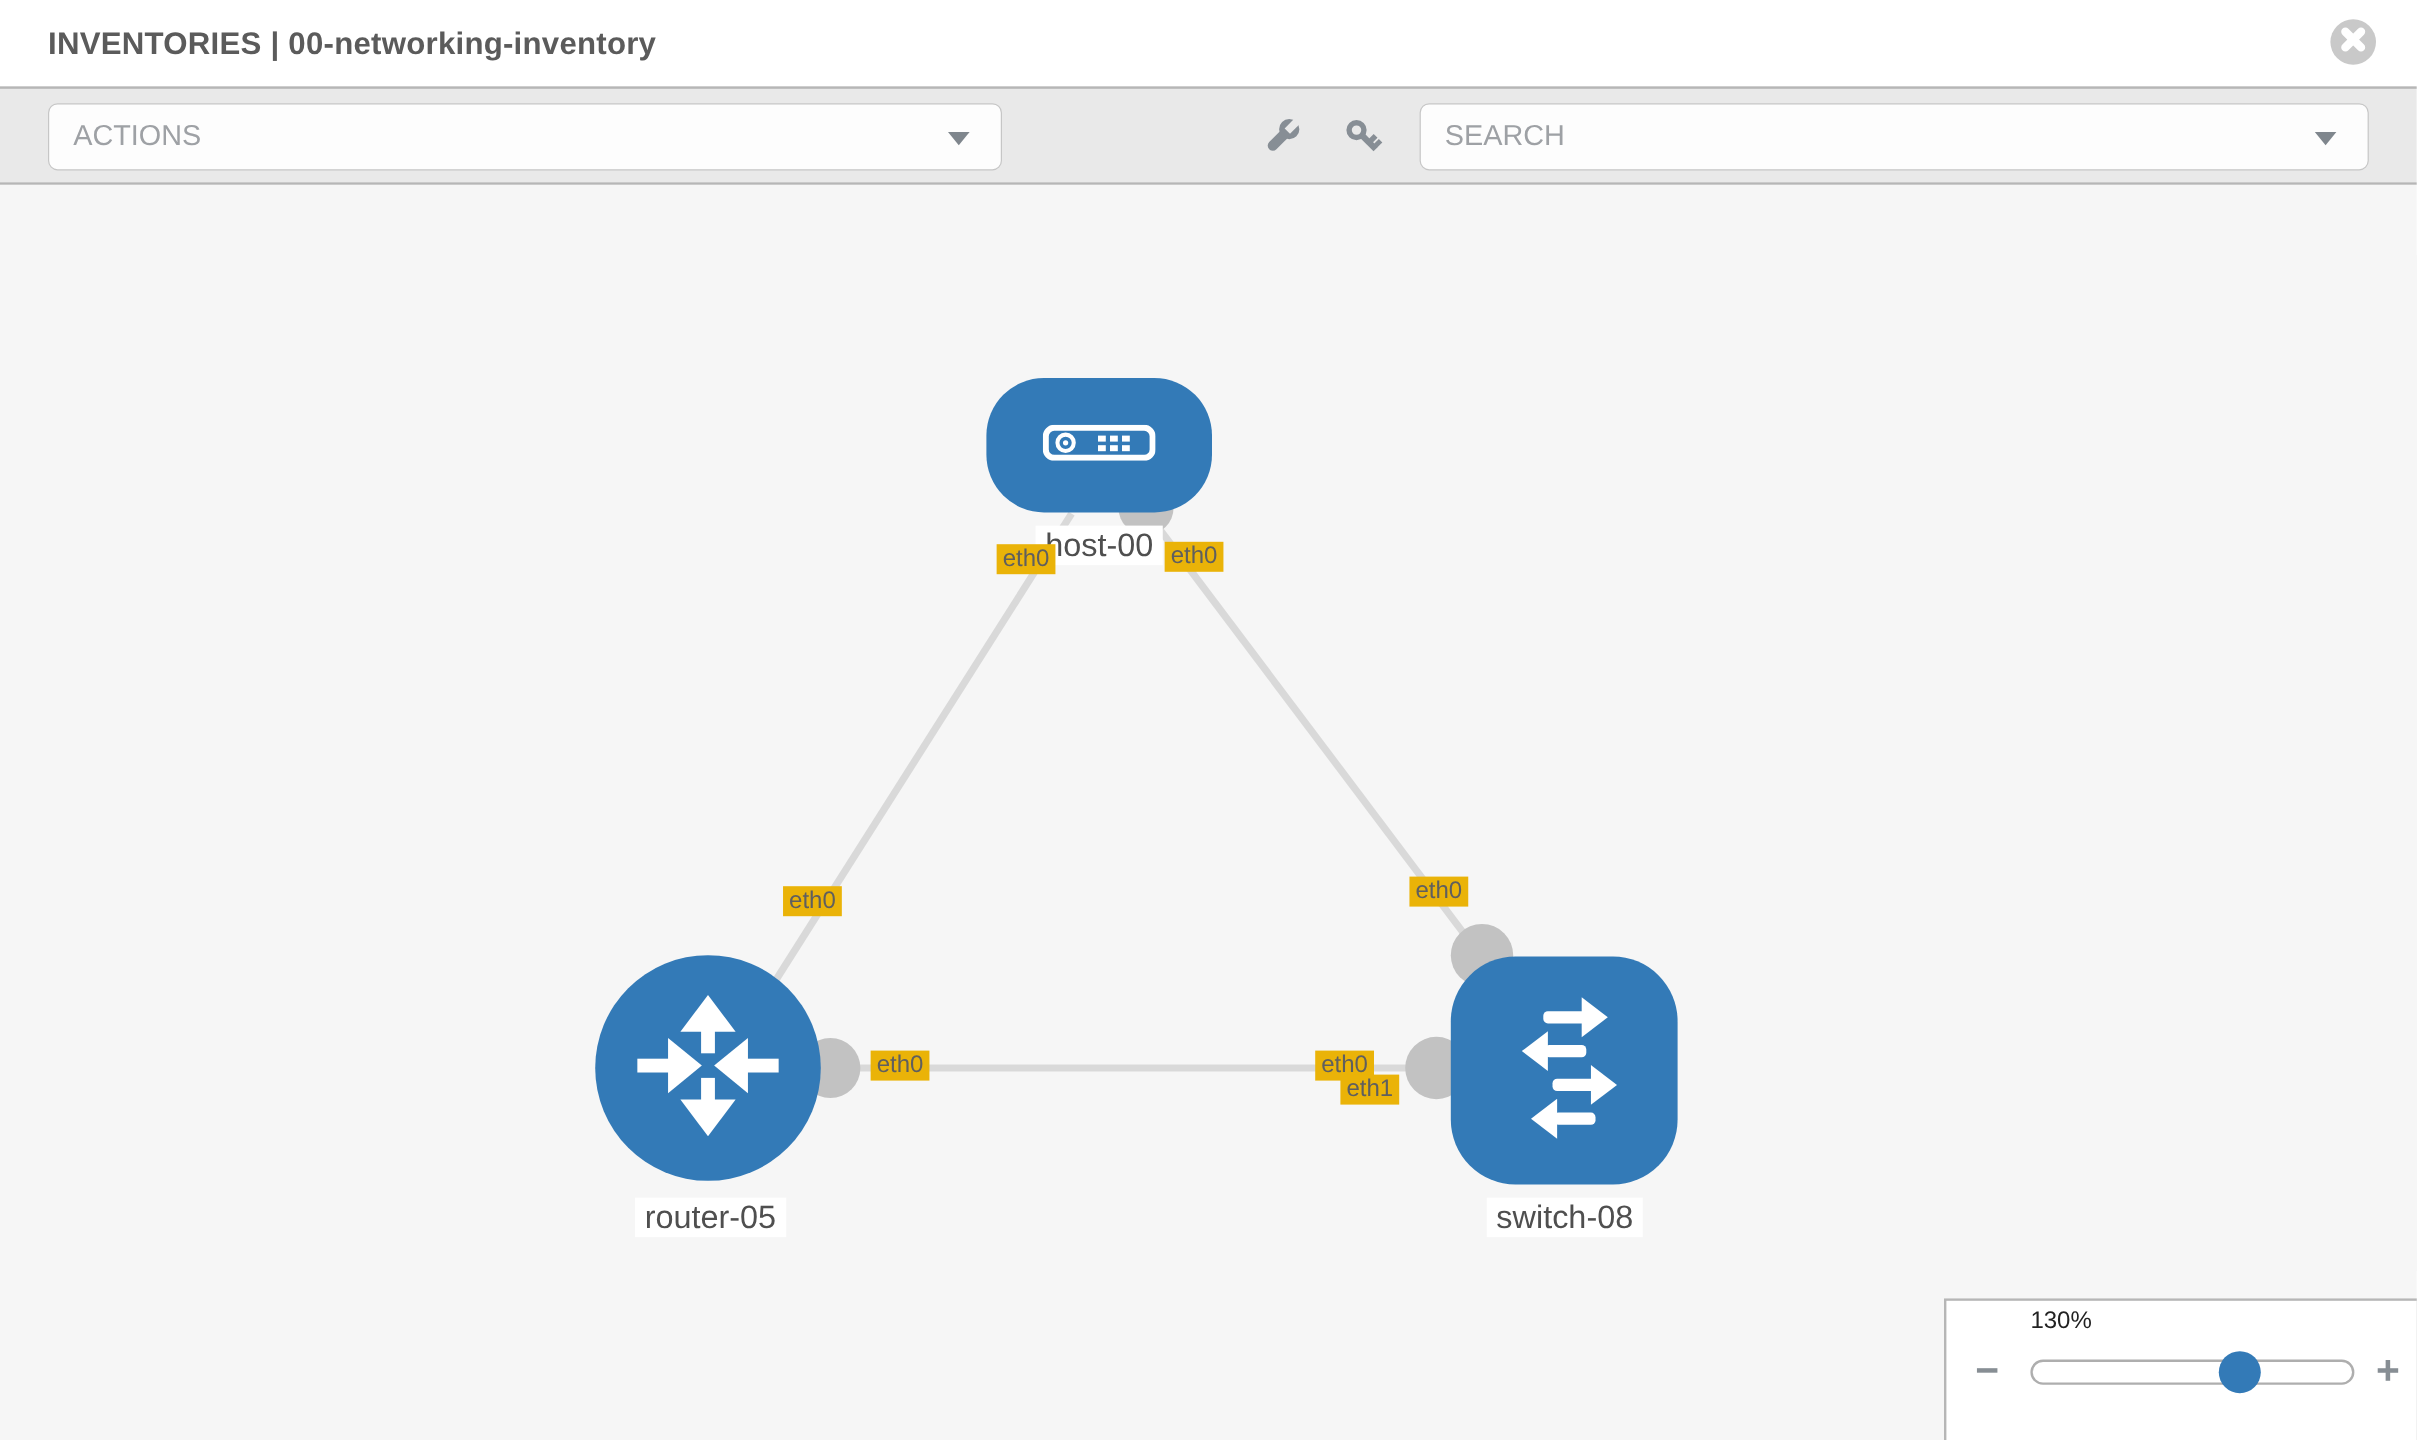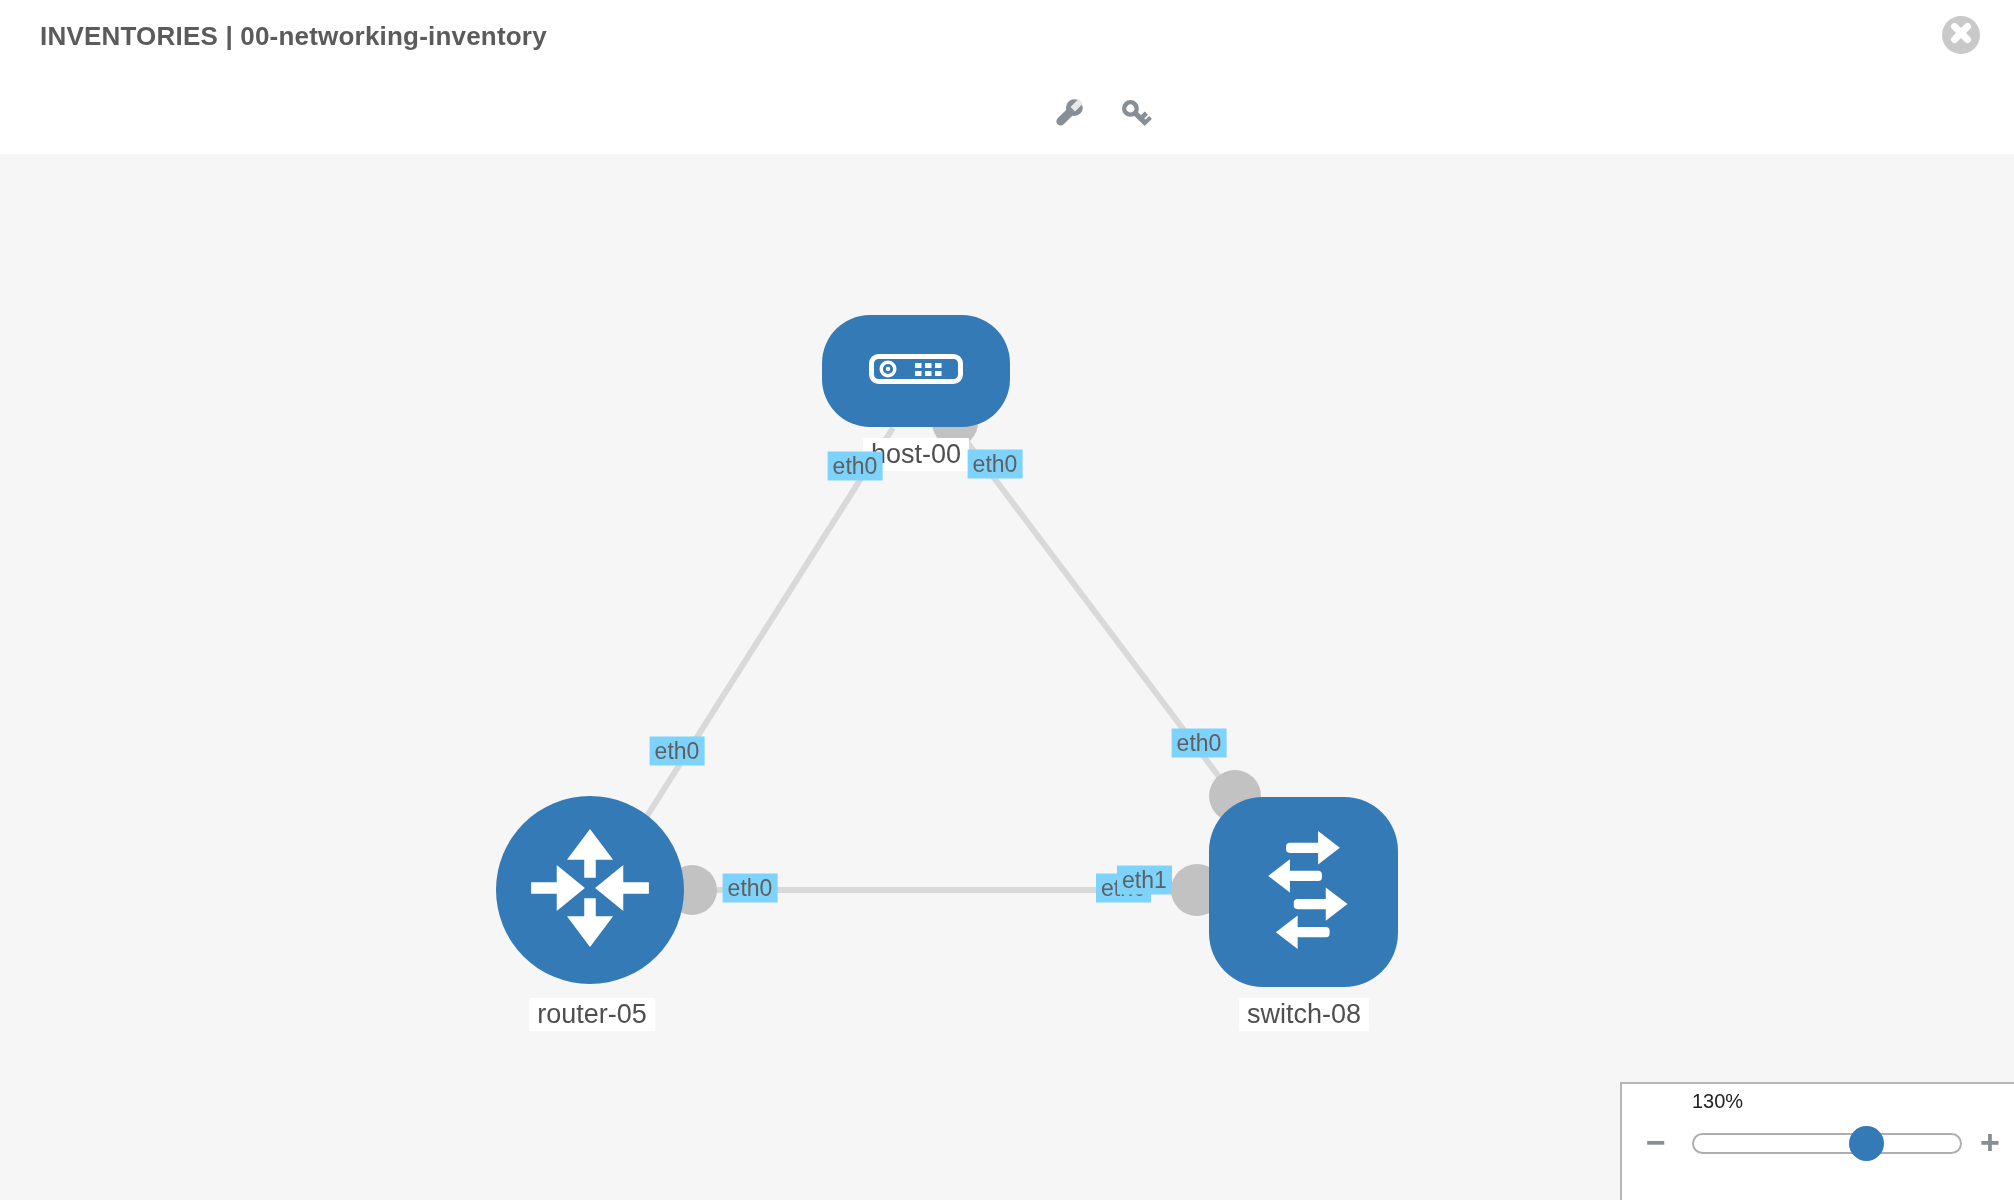--- a/index.html
+++ b/index.html
@@ -25,21 +25,21 @@
   
   .canvas { position:absolute; left:0; top:154px; width:2014px; height:1046px; background:#f6f6f6; }
   .links-layer { position:absolute; left:0; top:0; }
 
   .node { position:absolute; background:#337ab7; display:flex; align-items:center; justify-content:center; cursor:pointer; }
   .node-host { left:822px; top:161px; width:188px; height:112px; border-radius:48px; }
   .node-router { left:496px; top:642px; width:188px; height:188px; border-radius:50%; }
   .node-switch { left:1209px; top:643px; width:189px; height:190px; border-radius:54px; }
 
   .node-label { position:absolute; transform:translateX(-50%); background:#fff; color:#4f4f4f; font-size:27px; padding:1px 8px; white-space:nowrap; }
-  .iface-label { position:absolute; transform:translate(-50%,-50%); background:#7dd3fc; color:#5f5f5f; font-size:23px; padding:1px 5px; white-space:nowrap; }
+  .iface-label { position:absolute; transform:translate(-50%,-50%); background:#eab308; color:#5f5f5f; font-size:20px; padding:1px 5px; white-space:nowrap; }
   .iface-label.left-anchor { transform:translateY(-50%); }
 
   
   .zoom-panel { position:absolute; left:1620px; top:1082px; width:396px; height:120px; background:#fff; border:2px solid #b6b6b6; }
   .zoom-value { position:absolute; left:70px; top:6px; width:270px; font-size:20px; color:#222; }
   .zoom-btn { position:absolute; top:40px; width:36px; text-align:center; font-size:34px; font-weight:bold; color:#878e94; cursor:pointer; line-height:36px; }
   .zoom-out { left:16px; }
   .zoom-in  { left:350px; }
   .zoom-track { position:absolute; left:70px; top:49px; width:270px; height:21px; border:2px solid #aeaeae; border-radius:11px; background:#fff; cursor:pointer; }
   .zoom-thumb { position:absolute; left:227px; top:42px; width:35px; height:35px; border-radius:50%; background:#337ab7; cursor:grab; }
@@ -54,20 +54,30 @@
     <div class="close-button">
       <span>
         <svg width="38" height="38" viewBox="0 0 38 38">
           <line x1="12.5" y1="12.5" x2="25.5" y2="25.5" stroke="#fff" stroke-width="7" stroke-linecap="round"></line>
           <line x1="25.5" y1="12.5" x2="12.5" y2="25.5" stroke="#fff" stroke-width="7" stroke-linecap="round"></line>
         </svg>
       </span>
     </div>
   </div>
 
+  <div class="toolbar">
+    <div class="dropdown actions-dd">
+      <span class="ph">ACTIONS</span>
+      <span class="caret"></span>
+    </div>
+    <div class="dropdown search-dd">
+      <span class="ph">SEARCH</span>
+      <span class="caret"></span>
+    </div>
+  </div>
   <div class="tool-icon-btn wrench-btn">
     <span>
       <svg width="36" height="36" viewBox="0 0 32 32">
         <g transform="rotate(45 16 16)">
           <circle cx="16" cy="8" r="7.5" fill="#878e95"></circle>
           <rect x="12.2" y="8" width="7.6" height="21" rx="3.8" fill="#878e95"></rect>
           <rect x="13.2" y="0" width="5.6" height="10" fill="#e9e9e9"></rect>
         </g>
       </svg>
     </span>
@@ -152,21 +162,21 @@
     <div class="node-label" style="left:916px; top:284px;">host-00</div>
     <div class="node-label" style="left:592px; top:844px;">router-05</div>
     <div class="node-label" style="left:1304px; top:844px;">switch-08</div>
 
     <div class="iface-label" style="left:855px; top:312px;">eth0</div>
     <div class="iface-label" style="left:995px; top:310px;">eth0</div>
     <div class="iface-label" style="left:677px; top:597px;">eth0</div>
     <div class="iface-label" style="left:1199px; top:589px;">eth0</div>
     <div class="iface-label" style="left:750px; top:734px;">eth0</div>
     <div class="iface-label left-anchor" style="left:1096px; top:734px;">eth0</div>
-    <div class="iface-label left-anchor" style="left:1117px; top:726px;">eth1</div>
+    <div class="iface-label left-anchor" style="left:1117px; top:754px;">eth1</div>
   </div>
 
   <div class="zoom-panel">
     <div class="zoom-value">130%</div>
     <div class="zoom-btn zoom-out">−</div>
     <div class="zoom-track"></div>
     <div class="zoom-thumb"></div>
     <div class="zoom-btn zoom-in">+</div>
   </div>
 

